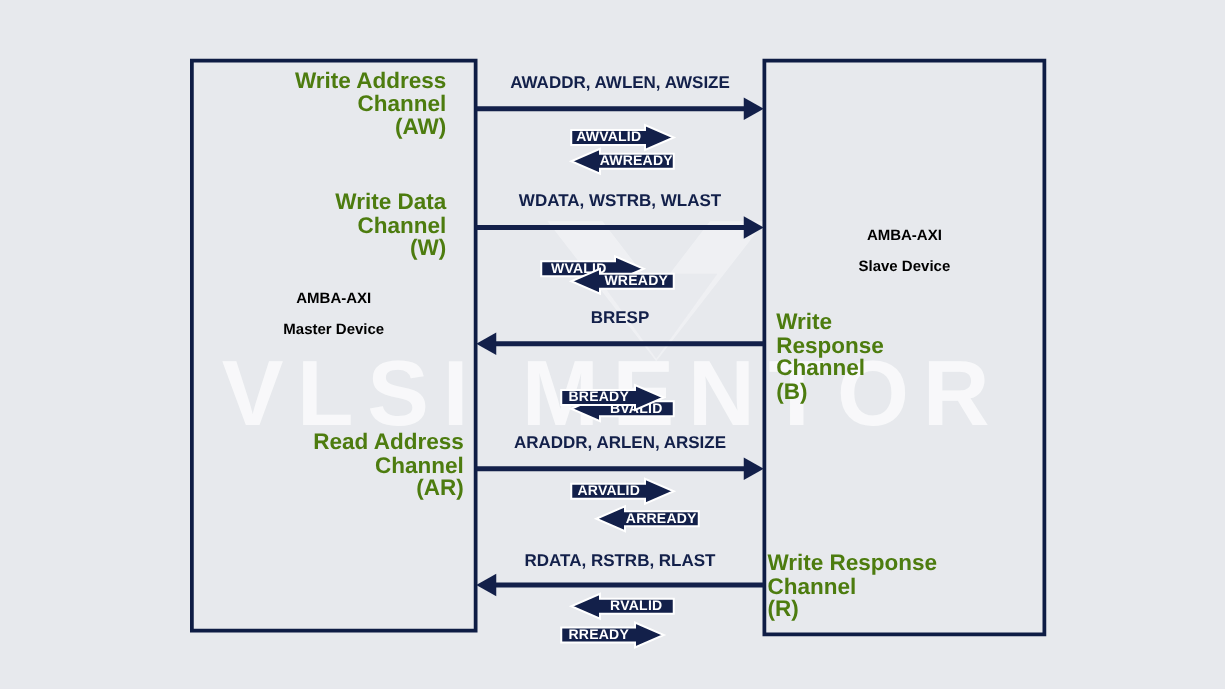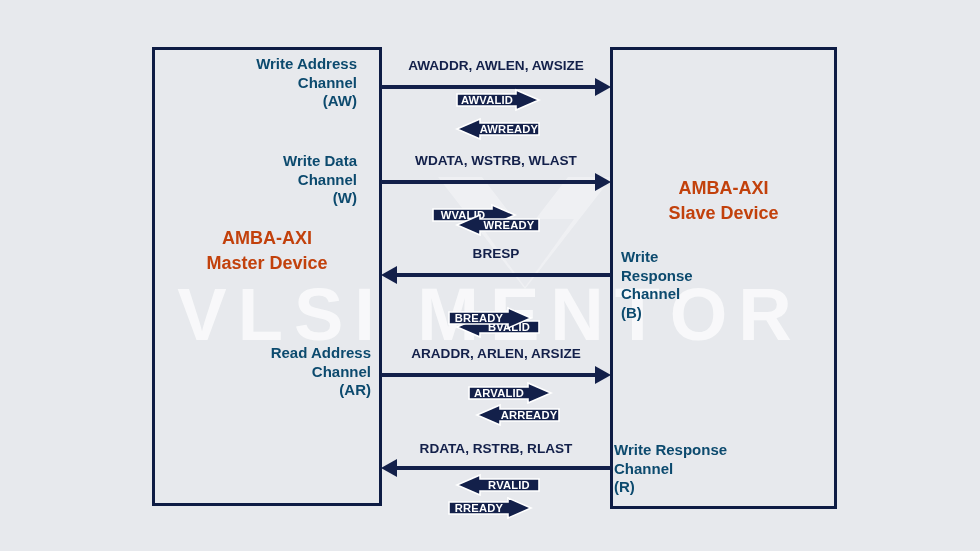--- a/index.html
+++ b/index.html
@@ -68,35 +68,35 @@
     background: transparent;
     z-index: 2;
   }
   #master-box { left: 152px; top: 47px;  width: 230px; height: 459px; }
   #slave-box  { left: 610px; top: 47px;  width: 227px; height: 462px; }
 
   .device-title {
     position: absolute;
     width: 100%;
     text-align: center;
-    color: #c2410c;
-    font-weight: 700;
-    font-size: 18px;
+    color: #000000;
+    font-weight: 700;
+    font-size: 12px;
     line-height: 25px;
     z-index: 3;
   }
   #master-title { left: 152px; top: 226px; width: 230px; }
   #slave-title  { left: 610px; top: 176px; width: 227px; }
 
   
   .chan-label {
     position: absolute;
-    color: #0c4a6e;
-    font-weight: 700;
-    font-size: 15px;
+    color: #4d7c0f;
+    font-weight: 700;
+    font-size: 18px;
     line-height: 18.5px;
     z-index: 3;
     white-space: pre-line;
   }
   .chan-right { text-align: right; }
   .chan-left  { text-align: left; }
   .chan-center{ text-align: left; }
 
   
   .buswrap {
@@ -228,21 +228,21 @@
     <div class="shaft" style="left:0; right:14px;"></div>
     <div class="head"></div>
   </div>
 
   <div class="bus-caption" style="left:381px; top:441px; width:230px;">RDATA, RSTRB, RLAST</div>
   <div class="buswrap to-left" style="left:381px; top:459px; width:230px;">
     <div class="shaft" style="left:14px; right:0;"></div>
     <div class="head"></div>
   </div>
 
-  <div class="sig" style="left:456px; top:89px; width:84px;">
+  <div class="sig" style="left:456px; top:99px; width:84px;">
     <svg width="84" height="22" viewBox="0 0 84 22">
       <path d="M1 5 L60 5 L60 1 L83 11 L60 21 L60 17 L1 17 Z" fill="#13204a" stroke="#ffffff" stroke-width="1.6"></path>
     </svg>
     <div class="sig-text" style="left:0; width:62px;">AWVALID</div>
   </div>
 
   <div class="sig" style="left:456px; top:118px; width:84px;">
     <svg width="84" height="22" viewBox="0 0 84 22">
       <path d="M83 5 L24 5 L24 1 L1 11 L24 21 L24 17 L83 17 Z" fill="#13204a" stroke="#ffffff" stroke-width="1.6"></path>
     </svg>
@@ -270,21 +270,21 @@
     <div class="sig-text" style="left:22px; width:62px;">BVALID</div>
   </div>
 
   <div class="sig" style="left:448px; top:307px; width:84px;">
     <svg width="84" height="22" viewBox="0 0 84 22">
       <path d="M1 5 L60 5 L60 1 L83 11 L60 21 L60 17 L1 17 Z" fill="#13204a" stroke="#ffffff" stroke-width="1.6"></path>
     </svg>
     <div class="sig-text" style="left:0; width:62px;">BREADY</div>
   </div>
 
-  <div class="sig" style="left:468px; top:382px; width:84px;">
+  <div class="sig" style="left:456px; top:382px; width:84px;">
     <svg width="84" height="22" viewBox="0 0 84 22">
       <path d="M1 5 L60 5 L60 1 L83 11 L60 21 L60 17 L1 17 Z" fill="#13204a" stroke="#ffffff" stroke-width="1.6"></path>
     </svg>
     <div class="sig-text" style="left:0; width:62px;">ARVALID</div>
   </div>
 
   <div class="sig" style="left:476px; top:404px; width:84px;">
     <svg width="84" height="22" viewBox="0 0 84 22">
       <path d="M83 5 L24 5 L24 1 L1 11 L24 21 L24 17 L83 17 Z" fill="#13204a" stroke="#ffffff" stroke-width="1.6"></path>
     </svg>

